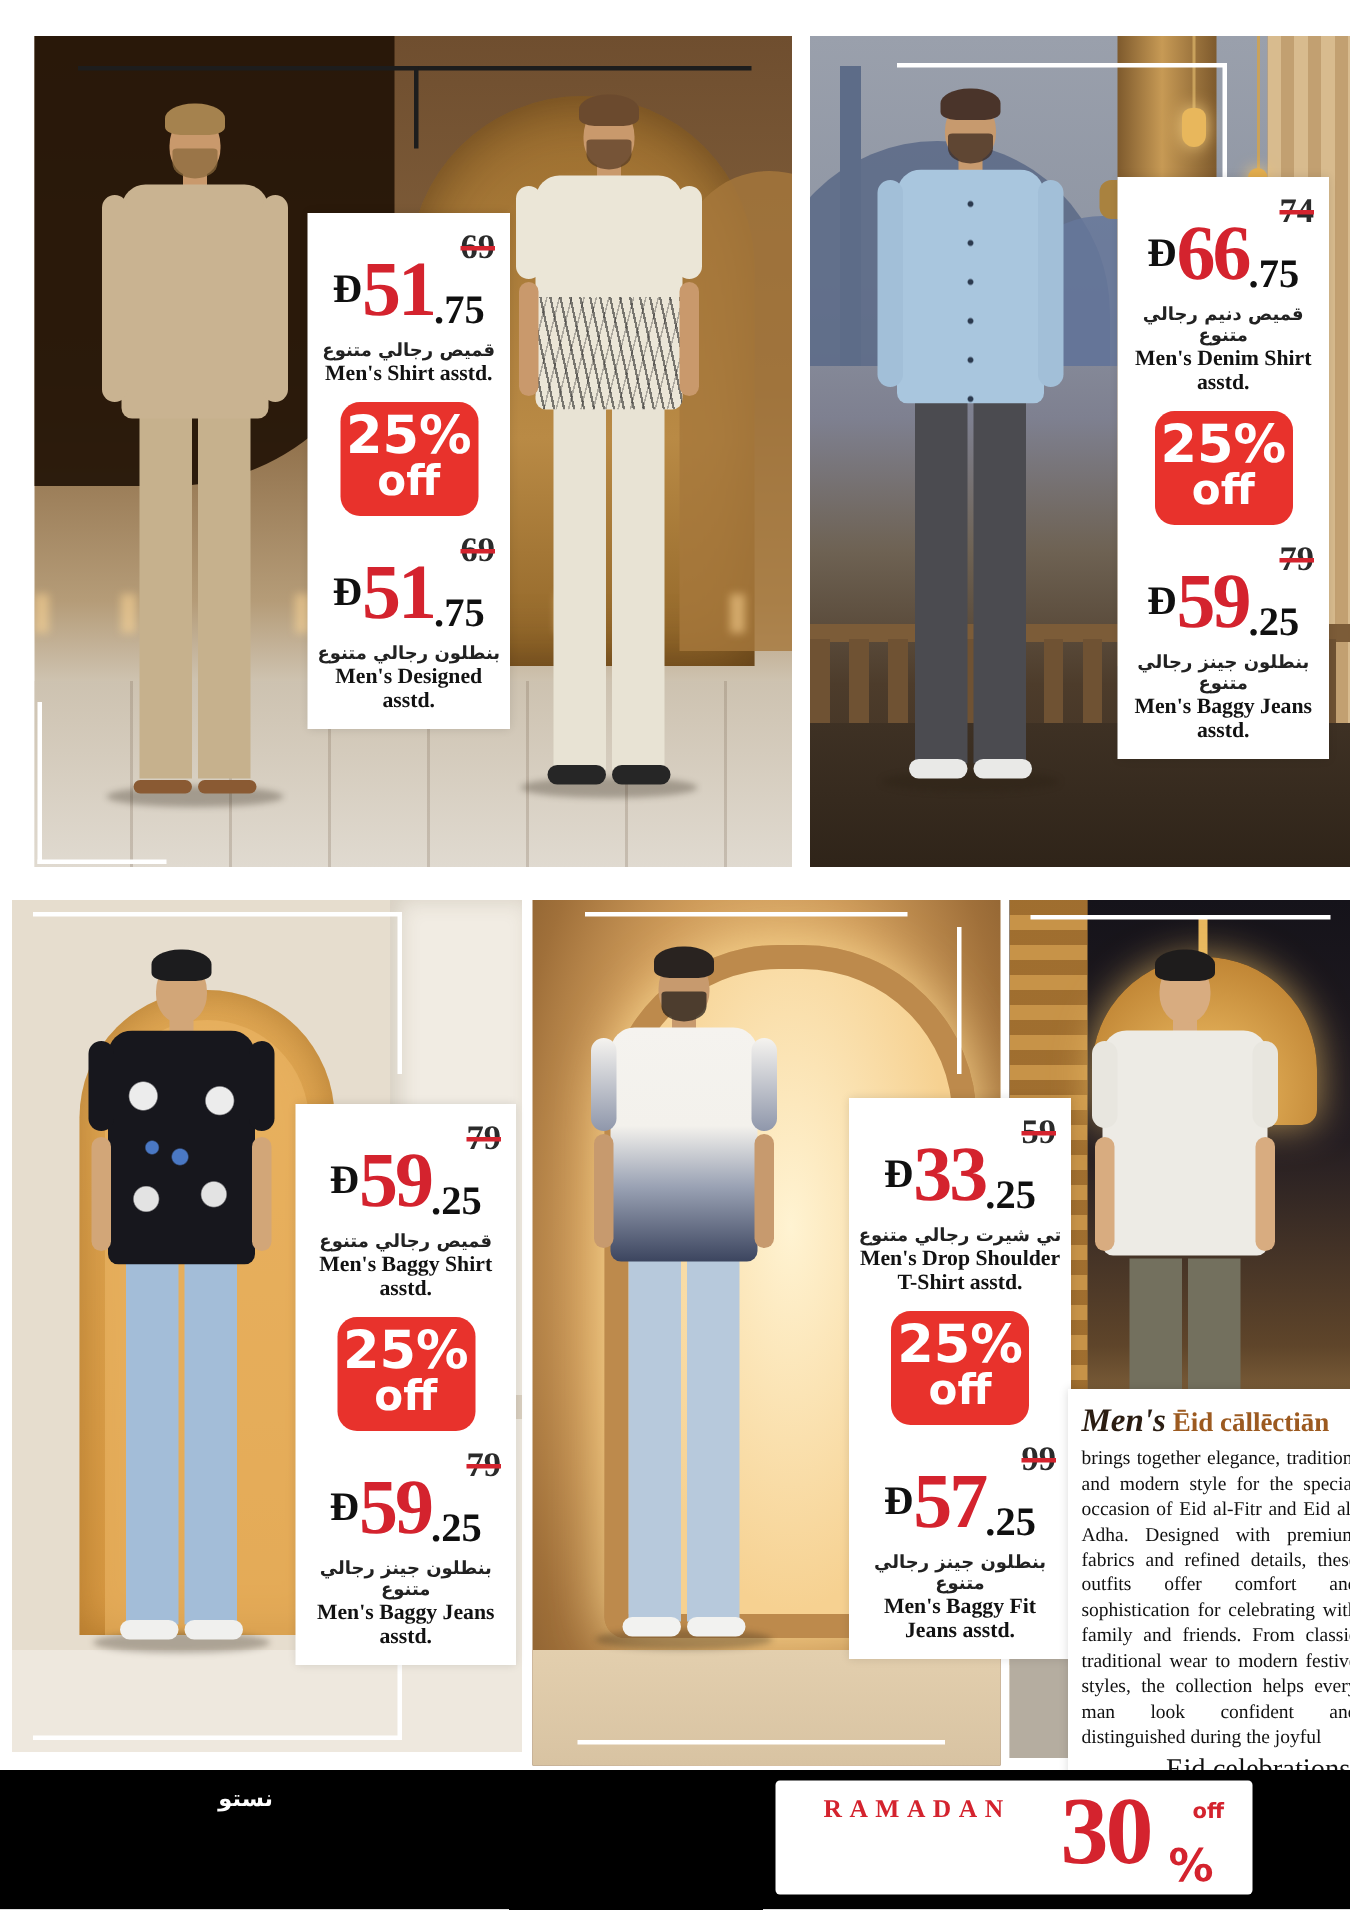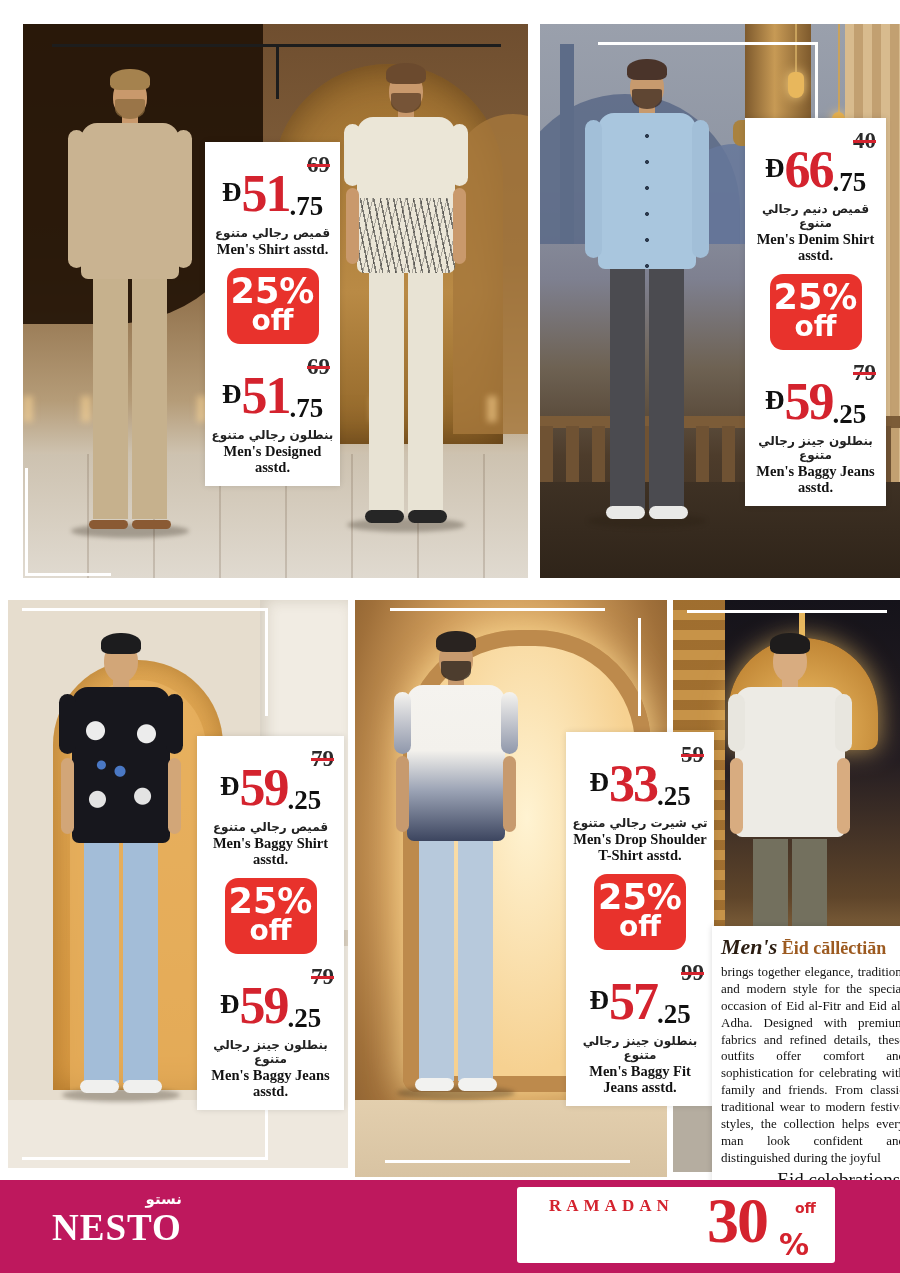--- a/index.html
+++ b/index.html
@@ -155,21 +155,21 @@
 
   
   .eid{position:absolute;left:712px;top:926px;width:184px;background:#fff;z-index:6;padding:8px 9px 10px;box-shadow:0 0 6px rgba(0,0,0,.15);}
   .eid-head{line-height:1;margin-bottom:4px;white-space:nowrap;}
   .eid-prefix{font:bold italic 22px "Liberation Serif",serif;color:#2b1d12;}
   .eid-main{font:bold 18px "Liberation Serif",serif;color:#9c5a20;}
   .eid-body{font:13px/1.3 "Liberation Serif",serif;color:#111;text-align:justify;}
   .eid-close{font:19px "Liberation Serif",serif;color:#111;text-align:right;margin-top:2px;}
 
   
-  .footer{position:absolute;left:0;top:1180px;width:900px;height:93px;background:#be185d;z-index:10;}
+  .footer{position:absolute;left:0;top:1180px;width:900px;height:93px;background:#000000;z-index:10;}
   .footer *{position:absolute;}
   .brand{left:52px;top:10px;width:140px;height:74px;}
   .brand-ar{right:10px;top:0;font:bold 15px "DejaVu Sans",sans-serif;color:#fff;}
   .brand-en{left:0;top:16px;font:bold 37px "Liberation Serif",serif;color:#fff;letter-spacing:1px;}
   .tagline{left:196px;top:24px;font:bold 37px "Liberation Serif",serif;color:#fbf7f2;}
   .sale-box{left:517px;top:7px;width:318px;height:76px;background:#fff;border-radius:3px;}
   .sale-pre{left:32px;top:9px;font:bold 17px "Liberation Serif",serif;color:#d4232e;letter-spacing:5px;}
   .sale-word{left:18px;top:24px;font:bold 46px "Liberation Serif",serif;color:#d4232e;line-height:.9;}
   .sale-num{left:190px;top:2px;font:bold 64px "Liberation Serif",serif;color:#d4232e;letter-spacing:-2px;line-height:1;}
   .sale-off{left:278px;top:13px;font:bold 14px "DejaVu Sans",sans-serif;color:#d4232e;}
@@ -358,21 +358,21 @@
         <span class="whole">51</span>
         <span class="cents">.75</span>
       </div>
       <div class="ar">بنطلون رجالي متنوع</div>
       <div class="en">Men's Designed asstd.</div>
     </div>
   </div>
 
   <div class="panel" style="left:745px;top:118px;width:133px;">
     <div class="product">
-      <div class="old">40</div>
+      <div class="old">74</div>
       <div class="prow">
         <span class="cur">Ð</span>
         <span class="whole">66</span>
         <span class="cents">.75</span>
       </div>
       <div class="ar">قميص دنيم رجالي متنوع</div>
       <div class="en">Men's Denim Shirt asstd.</div>
     </div>
     <div class="off">
       <div class="pct">25%</div>
@@ -448,21 +448,20 @@
     <div class="eid-head">
       <span class="eid-prefix">Men's</span><span class="eid-main"> Ēid cāllēctiān</span>
     </div>
     <div class="eid-body">brings together elegance, tradition, and modern style for the special occasion of Eid al-Fitr and Eid al-Adha. Designed with premium fabrics and refined details, these outfits offer comfort and sophistication for celebrating with family and friends. From classic traditional wear to modern festive styles, the collection helps every man look confident and distinguished during the joyful</div>
     <div class="eid-close">Eid celebrations.</div>
   </div>
 
   <div class="footer">
     <div class="brand">
       <div class="brand-ar">نستو</div>
-      <div class="brand-en">NESTO</div>
     </div>
     <div class="sale-box">
       <div class="sale-pre">RAMADAN</div>
       <div class="sale-num">30</div>
       <div class="sale-off">off</div>
       <div class="sale-pct">%</div>
     </div>
   </div>
 
 </div>

